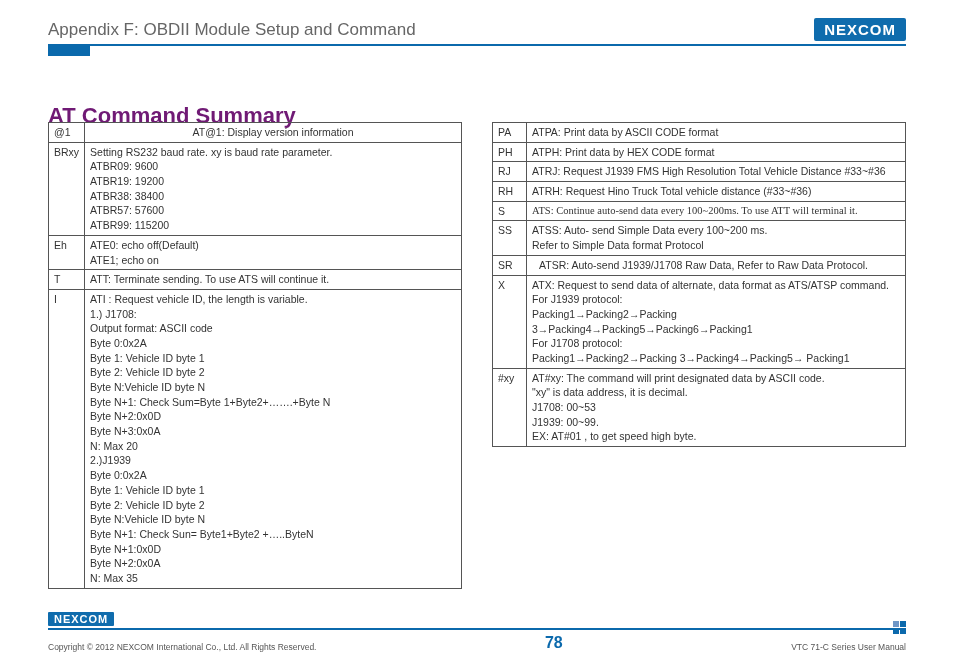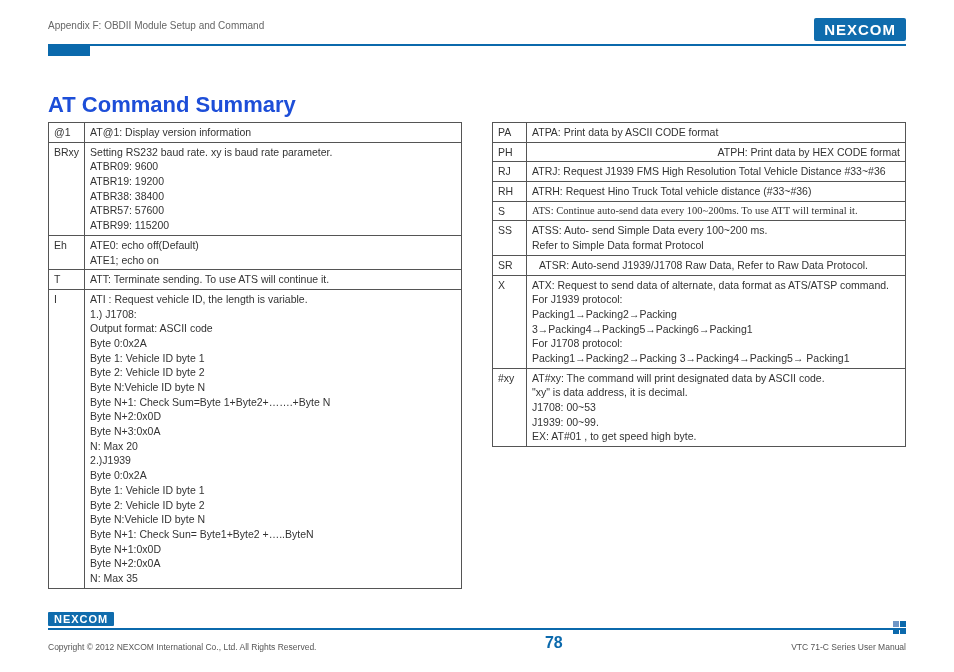--- a/index.html
+++ b/index.html
@@ -13,44 +13,44 @@
 }
 .header {
   position:absolute;
   top:18px; left:48px; right:48px;
   height:28px;
   border-bottom:2px solid #0b69ac;
   display:flex;
   justify-content:space-between;
   align-items:flex-start;
 }
-.header-text { font-size:10px; color:#666; padding-top:2px; }
+.header-text { font-size:17px; color:#666; padding-top:2px; }
 .logo {
   background:#0f6cad;
   color:#fff;
   font-weight:900;
   font-size:15px;
   letter-spacing:1px;
   padding:3px 10px 3px 10px;
   border-radius:2px;
   display:flex;
   align-items:center;
 }
 .blue-tab {
   position:absolute;
   top:46px; left:48px;
   width:42px; height:10px;
   background:#0b69ac;
 }
 .title {
   position:absolute;
-  top:92px; left:48px;
+  top:103px; left:48px;
   font-size:22px;
   font-weight:bold;
-  color:#1d4ed8;
+  color:#701a75;
 }
 .columns {
   position:absolute;
   top:122px;
   left:48px;
   right:48px;
   display:flex;
   gap:30px;
 }
 .col { flex:1; }
@@ -119,21 +119,21 @@
 <div class="blue-tab"></div>
 
 <div class="title">AT Command Summary</div>
 
 <div class="columns">
   <div class="col">
     <table>
         <tbody id="left-body">
           <tr>
             <td class="cmd">@1</td>
-            <td style="white-space: pre-line;">AT@1: Display version information</td>
+            <td style="white-space: pre-line; text-align: center;">AT@1: Display version information</td>
           </tr>
           <tr>
             <td class="cmd">BRxy</td>
             <td style="white-space: pre-line; margin-left: 11px;">Setting RS232 baud rate. xy is baud rate parameter.
 ATBR09: 9600
 ATBR19: 19200
 ATBR38: 38400
 ATBR57: 57600
 ATBR99: 115200</td>
           </tr>
@@ -174,21 +174,21 @@
   </div>
   <div class="col">
     <table>
         <tbody id="right-body">
           <tr>
             <td class="cmd">PA</td>
             <td style="white-space: pre-line;">ATPA: Print data by ASCII CODE format</td>
           </tr>
           <tr>
             <td class="cmd">PH</td>
-            <td style="white-space: pre-line; text-align: right;">ATPH: Print data by HEX CODE format</td>
+            <td style="white-space: pre-line;">ATPH: Print data by HEX CODE format</td>
           </tr>
           <tr>
             <td class="cmd">RJ</td>
             <td style="white-space: pre-line; margin-top: 26px;">ATRJ: Request J1939 FMS High Resolution Total Vehicle Distance #33~#36</td>
           </tr>
           <tr>
             <td class="cmd">RH</td>
             <td style="white-space: pre-line;">ATRH: Request Hino Truck Total vehicle distance (#33~#36)</td>
           </tr>
           <tr>

